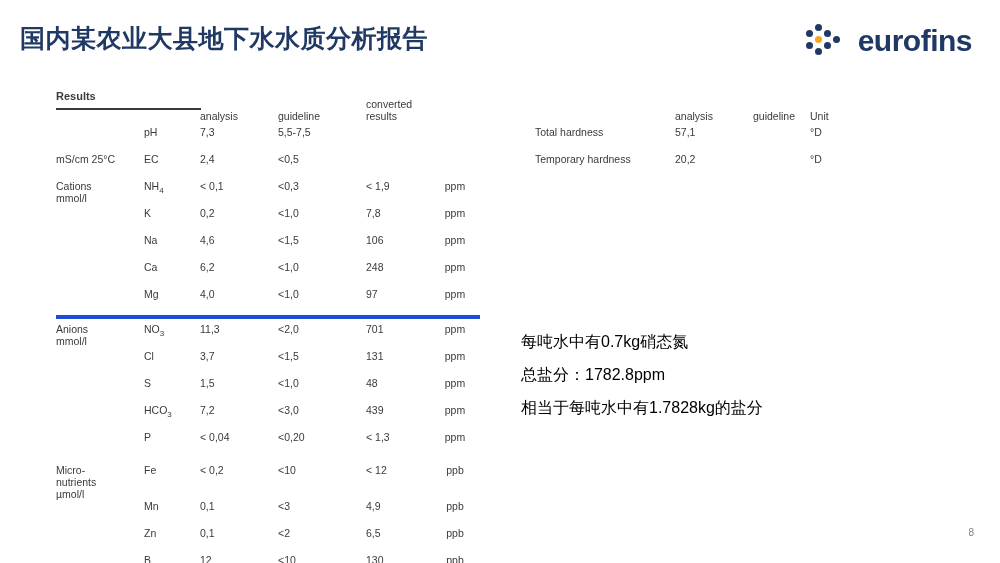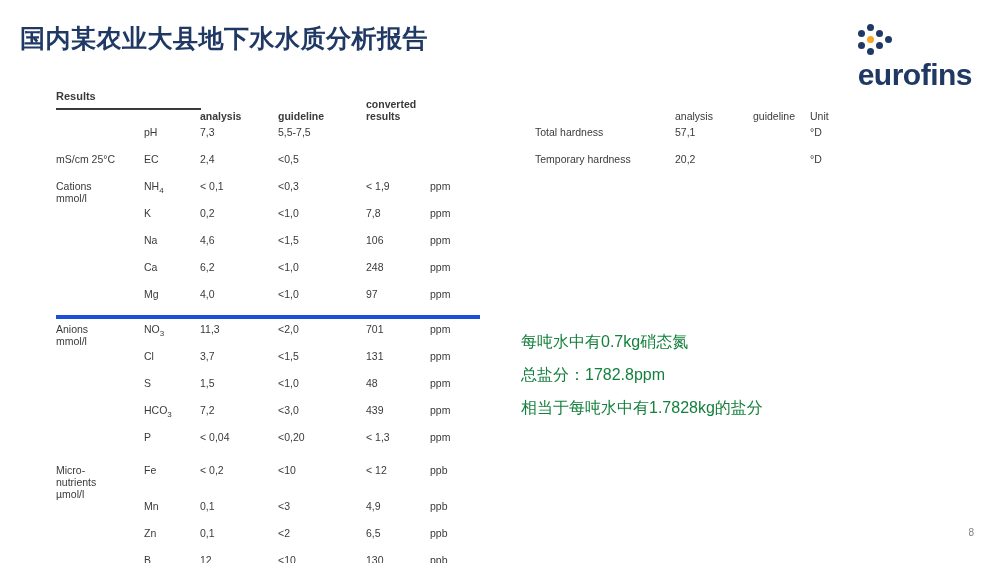--- a/index.html
+++ b/index.html
@@ -25,23 +25,22 @@
     color: #1F3864;
     letter-spacing: 0.5px;
     white-space: nowrap;
   }
 
   #logo {
     position: absolute;
     right: 28px;
     top: 22px;
     display: flex;
-    align-items: flex-start;
-    gap: 0;
-    flex-direction: column;
+    align-items: flex-end;
+    gap: 16px;
   }
   #logo-mark {
     width: 36px;
     height: 36px;
     position: relative;
   }
   #logo-mark i {
     position: absolute;
     width: 7px;
     height: 7px;
@@ -93,24 +92,24 @@
   #main-table {
     left: 56px;
     top: 92px;
   }
   #main-table td { height: 27px; }
   #main-table td.group  { width: 88px; }
   #main-table td.name   { width: 56px; }
   #main-table td.analysis  { width: 78px; }
   #main-table td.guideline { width: 88px; }
   #main-table td.conv   { width: 64px; }
-  #main-table td.unit   { width: 50px; }
+  #main-table td.unit   { width: 50px; text-align: center; }
   #main-table tr.head td {
     height: 30px;
-    font-weight: bold;
+    font-weight: normal;
     vertical-align: bottom;
     padding-bottom: 4px;
   }
   #main-table tr.sep td {
     border-bottom: 4px solid #1d4ed8;
   }
   .grp-text { line-height: 12px; display: block; }
   sub { font-size: 8px; }
 
   
@@ -127,21 +126,21 @@
     height: 30px;
     vertical-align: bottom;
     padding-bottom: 4px;
   }
 
   
   #annotations {
     position: absolute;
     left: 521px;
     top: 325px;
-    color: #15803d;
+    color: #000000;
     font-size: 16px;
     line-height: 33px;
   }
   #annotations div { white-space: nowrap; }
 
   
   #page-number {
     position: absolute;
     right: 26px;
     bottom: 25px;

